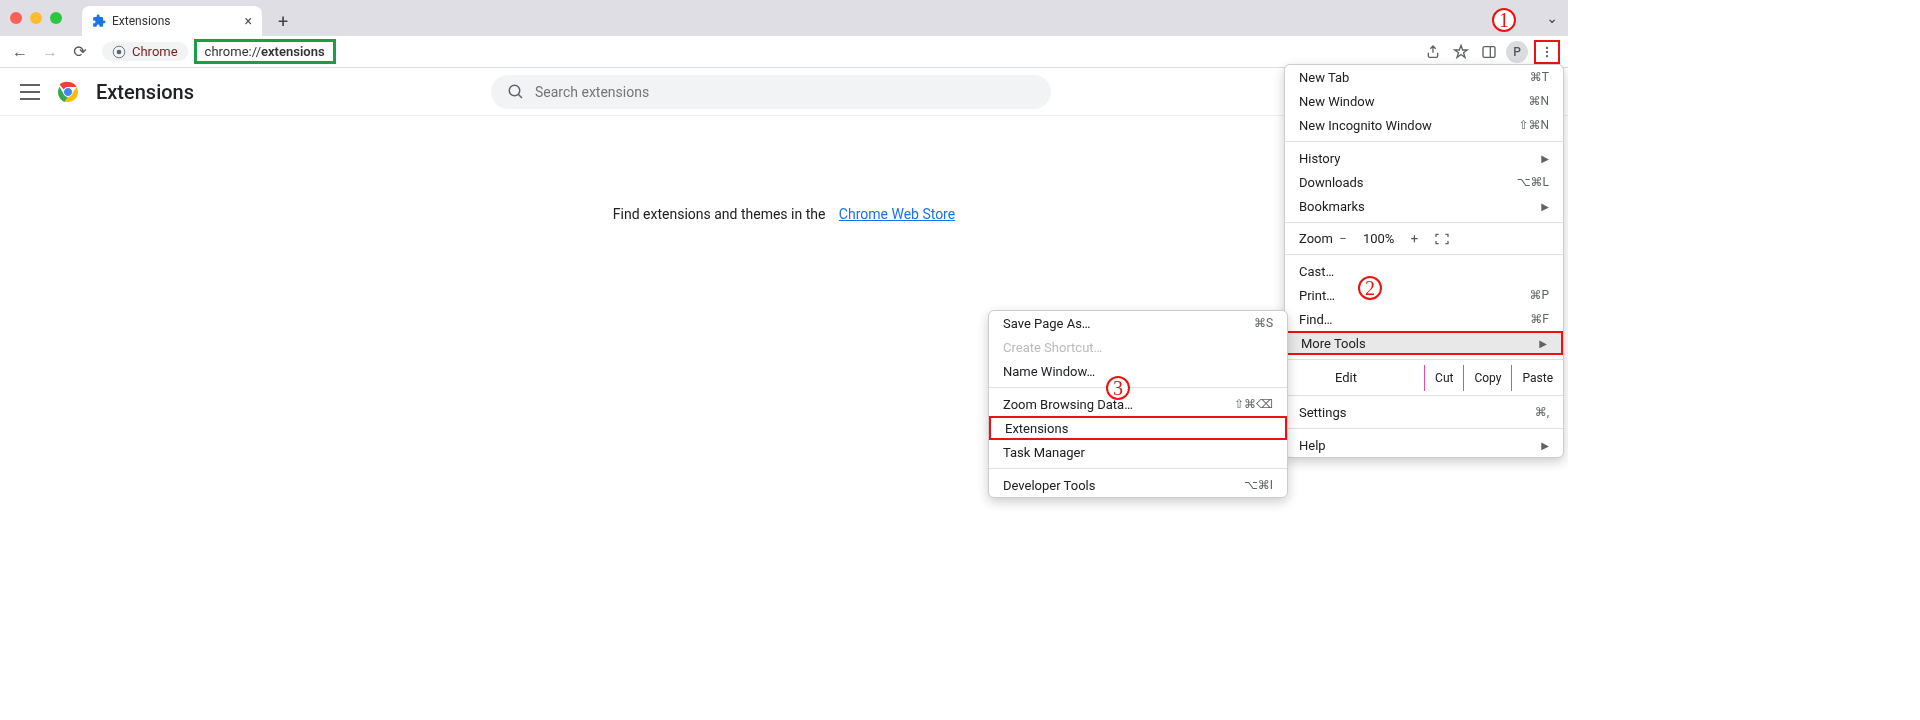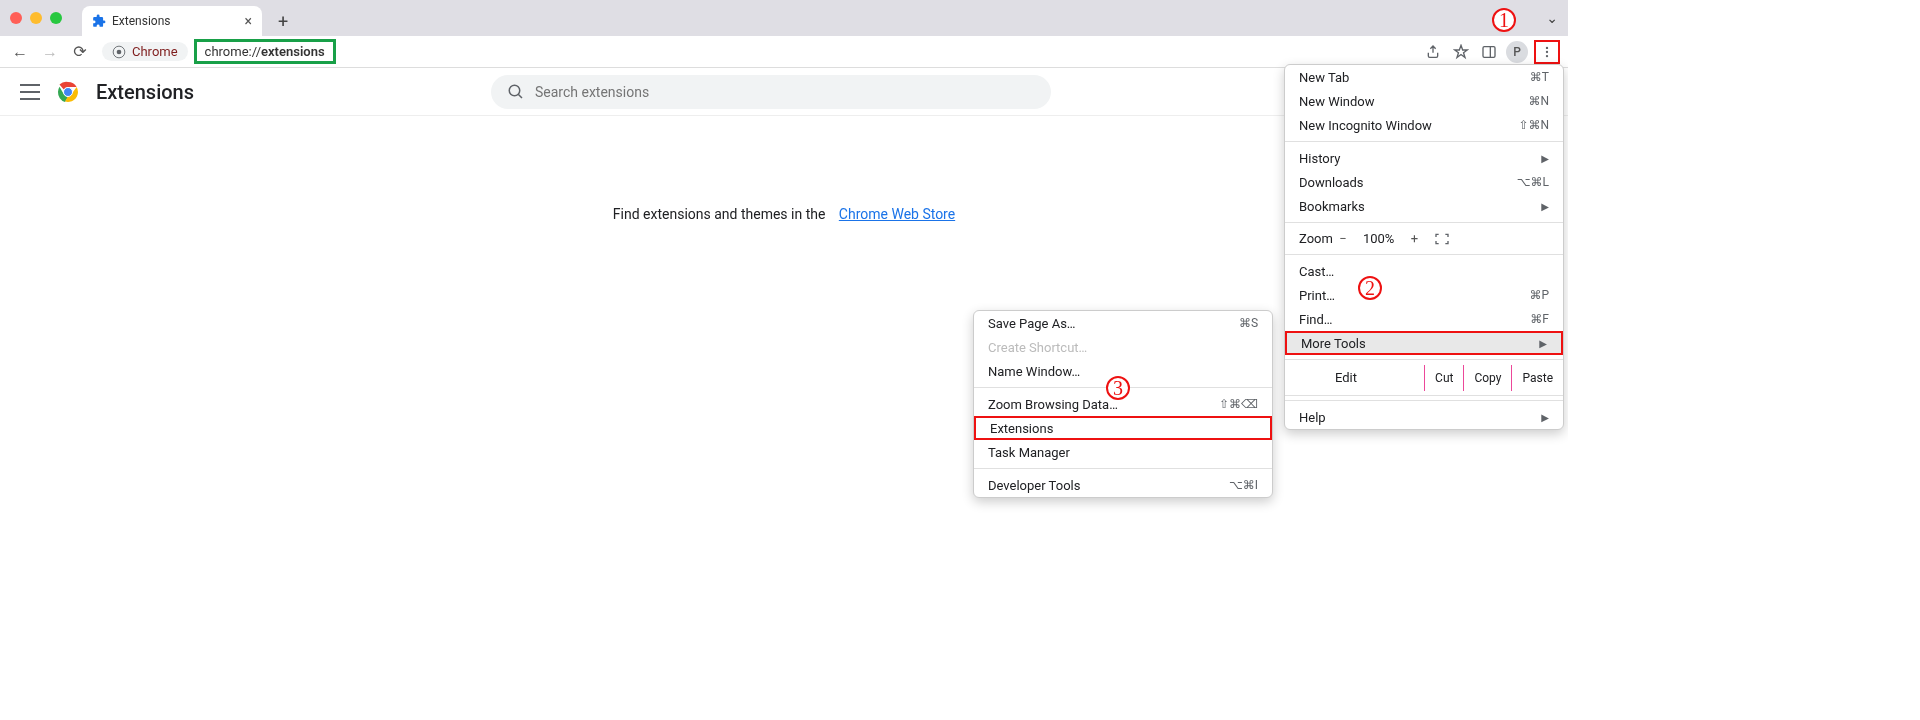--- a/index.html
+++ b/index.html
@@ -54,21 +54,21 @@
   .menu-sep { height:1px; background:#e0e0e0; margin: 4px 0; }
   .zoom-row { display:flex; align-items:center; padding: 4px 10px 4px 14px; justify-content:flex-start; }
   .zoom-ctrls { display:flex; align-items:center; gap: 10px; }
   .zoom-btn { width:20px; text-align:center; color:#555; cursor:pointer; }
   .edit-row { display:flex; align-items:center;padding-left:36px; }
   .edit-row .label { flex:1; padding: 6px 14px; }
   .edit-cell { border-left:1px solid #ec4899; padding: 6px 10px; font-size:12px; }
   .highlight-red { border: 2px solid #e11; background:#e8e8e8; }
 
   
-  .sub-menu { position:absolute; top: 310px; right: 295px; width: 300px; background:#fff; border:1px solid #ccc; border-radius: 6px; box-shadow: 0 4px 12px rgba(0,0,0,.2); font-size:13px; color:#202124;text-align:right; }
+  .sub-menu { position:absolute; top: 310px; right: 280px; width: 300px; background:#fff; border:1px solid #ccc; border-radius: 6px; box-shadow: 0 4px 12px rgba(0,0,0,.2); font-size:13px; color:#202124;text-align:right; }
   .sub-menu .disabled { color:#bbb; }
   .sub-menu .highlight-sub { border: 2px solid #e11; }
 
   
   .anno { position:absolute; color:#e11; font-size:20px; font-weight:500; font-family: serif; border:2px solid #e11; border-radius:50%; width:24px; height:24px; display:flex; align-items:center; justify-content:center; background:#fff; }
 
   svg { display:block; }
 </style>
 </head>
 <body>
@@ -224,20 +224,24 @@
       <span class="sub-arrow">▶</span>
     </div>
   <div class="menu-sep"></div>
   <div class="edit-row">
     <span class="label">Edit</span>
     <span class="edit-cell">Cut</span>
     <span class="edit-cell">Copy</span>
     <span class="edit-cell">Paste</span>
   </div>
   <div class="menu-sep"></div>
+  <div class="menu-item">
+      <span>Settings</span>
+      <span class="shortcut">⌘,</span>
+    </div>
   <div class="menu-sep"></div>
   <div class="menu-item">
       <span>Help</span>
       <span class="sub-arrow">▶</span>
     </div>
 </div>
 
 <div class="sub-menu">
   <div class="menu-item">
       <span>Save Page As…</span>

